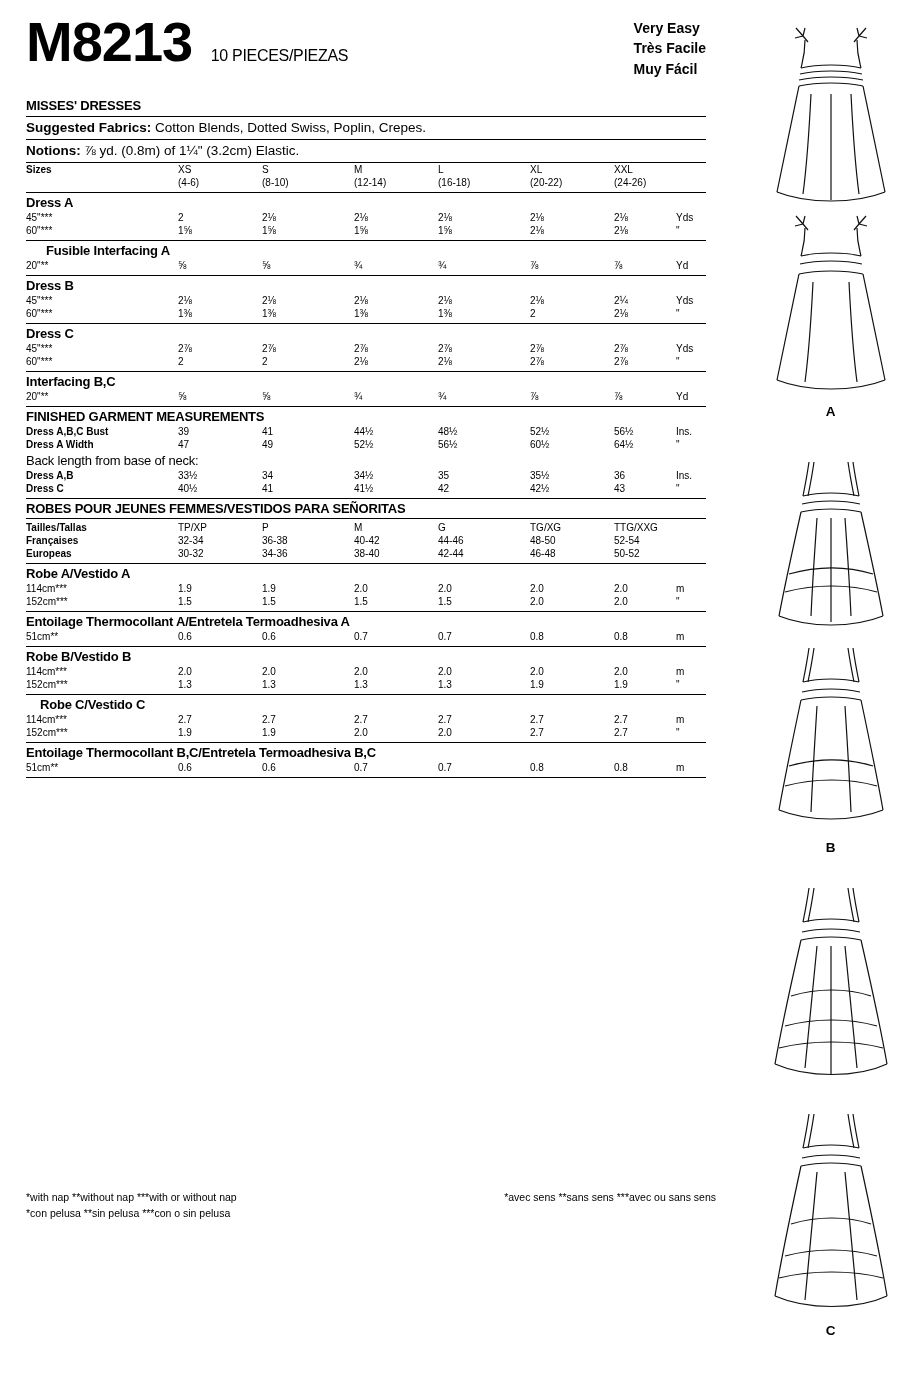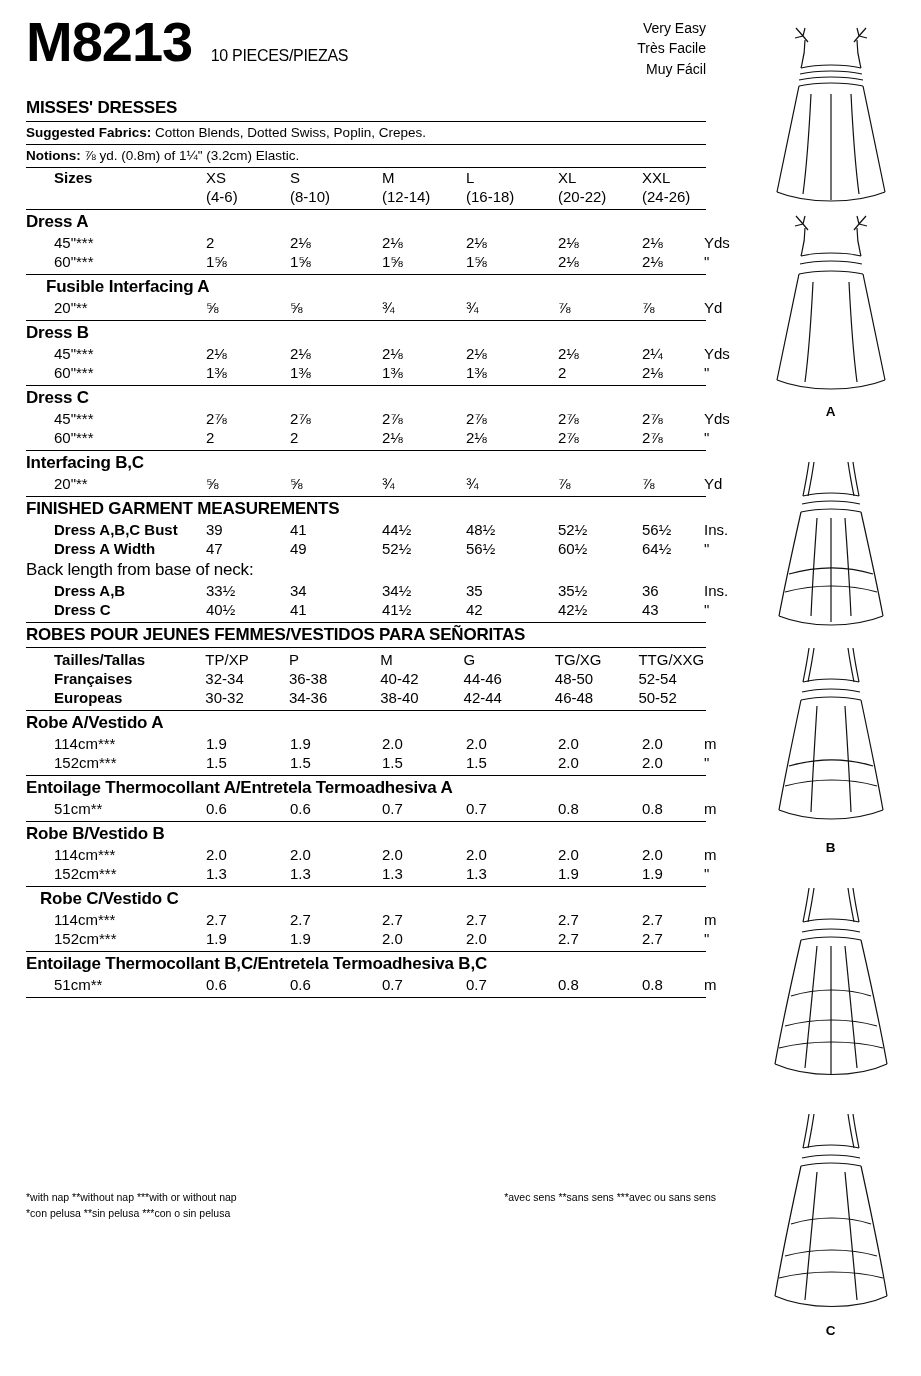--- a/index.html
+++ b/index.html
@@ -19,36 +19,36 @@
   .pattern-number {
     font-size: 56px; font-weight: 700; letter-spacing: -1px;
     font-family: "Liberation Sans", sans-serif;
     line-height: 1; display:inline-block; vertical-align: baseline;
   }
   .pieces {
     font-size: 16px; font-weight: 400; display:inline-block;
     margin-left: 14px; vertical-align: baseline; letter-spacing: -0.3px;
   }
   .ease-block {
-    position:absolute; right:0; top:4px; text-align:right;
-    font-size: 14px; font-weight:400; line-height: 1.45;
+    position:absolute; right:0; top:4px; 
+    font-size: 14px; font-weight:700; line-height: 1.45;
   }
   .ease-block div { white-space: nowrap; }
 
   
   .content { position:absolute; left:26px; top:98px; width:680px; }
 
-  .sec-title { font-size: 17px; font-weight:700; letter-spacing:-0.2px; }
+  .sec-title { font-size: 13px; font-weight:700; letter-spacing:-0.2px; }
   .rule { border-top: 1.3px solid #000; }
   .rule-thin { border-top: 1px solid #000; }
 
   .line { font-size: 13.5px; line-height: 1.35; padding: 2px 0 2px 0; }
   .line b { font-weight: 700; }
 
-  table.grid { width:100%; border-collapse: collapse; font-size: 15px; margin-left: 28px; }
+  table.grid { width:100%; border-collapse: collapse; font-size: 10px; }
   table.grid td { padding: 1px 0; vertical-align: top; }
 
   
   .c0 { width: 152px; }
   .c1 { width: 84px; }
   .c2 { width: 92px; }
   .c3 { width: 84px; }
   .c4 { width: 92px; }
   .c5 { width: 84px; }
   .c6 { width: 62px; }

